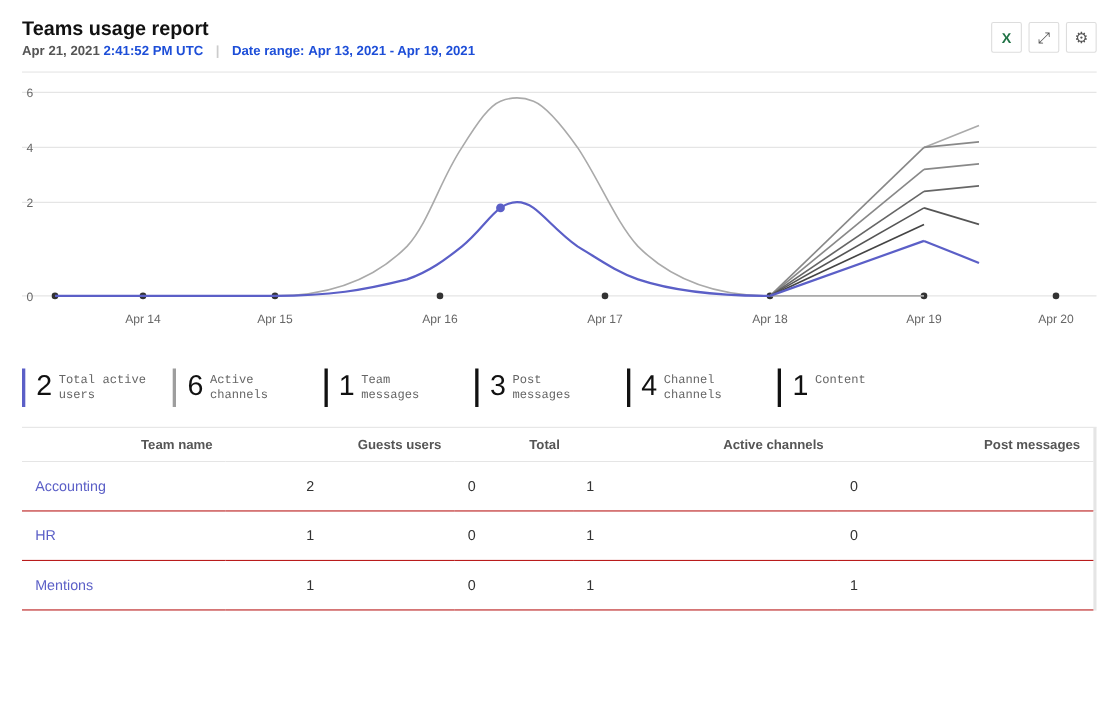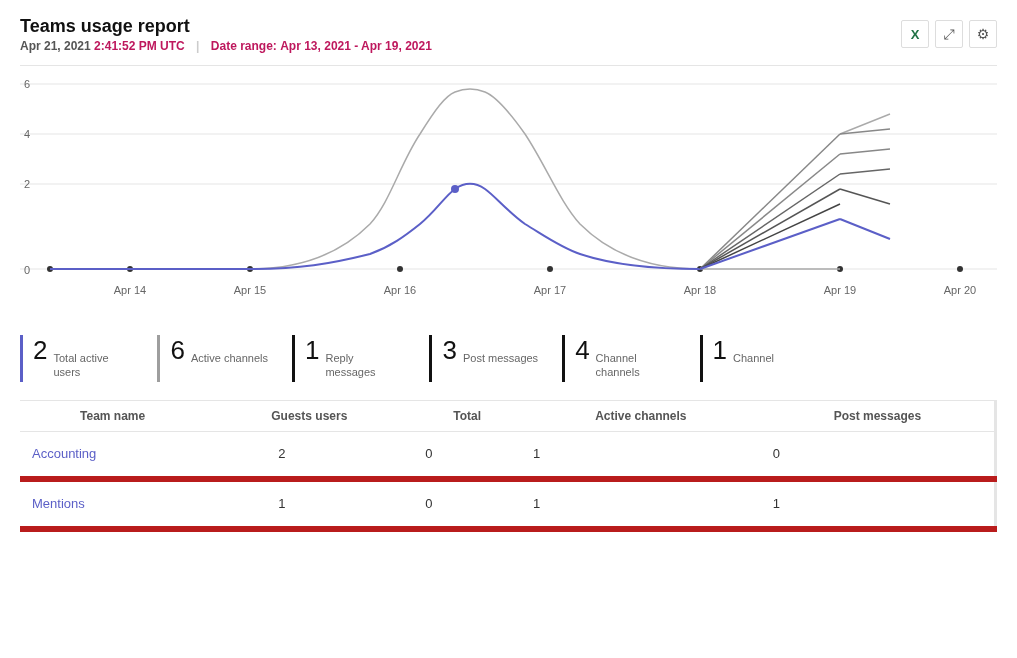--- a/index.html
+++ b/index.html
@@ -30,21 +30,21 @@
       font-size: 18px;
       font-weight: 700;
       color: #111;
     }
     .report-meta {
       font-size: 12px;
       color: #555;
       margin-top: 2px;
     }
     .report-meta span {
-      color: #be185d;
+      color: #1d4ed8;
       font-weight: 600;
     }
     .report-meta .separator {
       margin: 0 8px;
       color: #ccc;
     }
     .header-icons {
       display: flex;
       gap: 6px;
       align-items: center;
@@ -101,47 +101,48 @@
     .stat-number {
       font-size: 26px;
       font-weight: 300;
       color: #111;
       margin-right: 6px;
       line-height: 1;
     }
     .stat-label {
       font-size: 11px;
       color: #666;
-      margin-top: 14px;
+      margin-top: 2px;
       line-height: 1.3;
       max-width: 80px;
+      font-family: Liberation Mono, monospace;
     }
     
     .table-container {
       flex: 1;
       overflow-y: auto;
       border-top: 1px solid #e5e5e5;
     }
     table {
       width: 100%;
       border-collapse: collapse;
     }
     thead th {
-      text-align: center;
+      text-align: right;
       padding: 8px 12px;
       font-size: 12px;
       font-weight: 600;
       color: #555;
       border-bottom: 1px solid #e5e5e5;
       background: #fff;
       position: sticky;
       top: 0;
     }
     tbody tr {
-      border-bottom: 6px solid #b91c1c;
+      border-bottom: 1px solid #b91c1c;
     }
     tbody td {
       padding: 10px 12px;
       font-size: 13px;
       color: #333;
       vertical-align: middle;
     }
     td.team-name {
       color: #5b5fc7;
       cursor: pointer;
@@ -249,33 +250,33 @@
   <div class="stat-item" style="border-left-color: rgb(91, 95, 199);">
     <span class="stat-number">2</span>
     <span class="stat-label">Total active users</span>
   </div>
       <div class="stat-item" style="border-left-color: rgb(158, 158, 158);">
     <span class="stat-number">6</span>
     <span class="stat-label">Active channels</span>
   </div>
       <div class="stat-item" style="border-left-color: rgb(17, 17, 17);">
     <span class="stat-number">1</span>
-    <span class="stat-label">Reply messages</span>
+    <span class="stat-label">Team messages</span>
   </div>
       <div class="stat-item" style="border-left-color: rgb(17, 17, 17);">
     <span class="stat-number">3</span>
     <span class="stat-label">Post messages</span>
   </div>
       <div class="stat-item" style="border-left-color: rgb(17, 17, 17);">
     <span class="stat-number">4</span>
     <span class="stat-label">Channel channels</span>
   </div>
       <div class="stat-item" style="border-left-color: rgb(17, 17, 17);">
     <span class="stat-number">1</span>
-    <span class="stat-label">Channel</span>
+    <span class="stat-label">Content</span>
   </div>
     </div>
 
   <div class="table-container">
     <table>
       <thead>
         <tr>
           <th>Team name</th>
           <th>Guests users</th>
           <th>Total</th>
@@ -292,20 +293,34 @@
           <polyline points="M0,20 L10,14 L20,8 L25,14 L30,10 L35,14" fill="none" stroke="#5b5fc7" stroke-width="1.5"></polyline>
         </svg>
         <span>2</span>
       </div>
     </td>
     <td>0</td>
     <td>1</td>
     <td>0</td>
   </tr>
           <tr>
+    <td class="team-name">HR</td>
+    <td>
+      <div class="sparkline-cell">
+        <svg width="55" height="24" viewBox="0 0 55 24">
+          <polyline points="M0,20 L10,18 L15,10 L20,18 L25,20" fill="none" stroke="#5b5fc7" stroke-width="1.5"></polyline>
+        </svg>
+        <span>1</span>
+      </div>
+    </td>
+    <td>0</td>
+    <td>1</td>
+    <td>0</td>
+  </tr>
+          <tr>
     <td class="team-name">Mentions</td>
     <td>
       <div class="sparkline-cell">
         <svg width="55" height="24" viewBox="0 0 55 24">
           <polyline points="M0,20 L5,18 L10,12 L15,18 L20,12 L25,8 L30,18" fill="none" stroke="#5b5fc7" stroke-width="1.5"></polyline>
         </svg>
         <span>1</span>
       </div>
     </td>
     <td>0</td>

